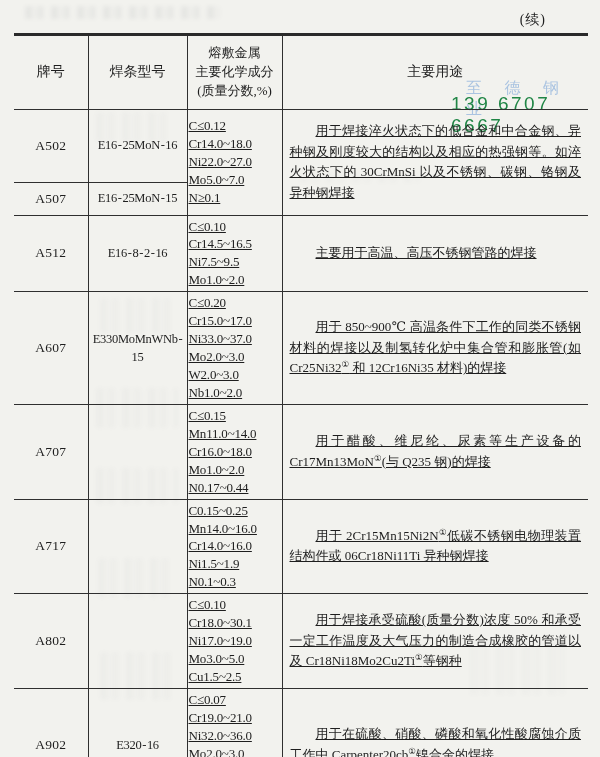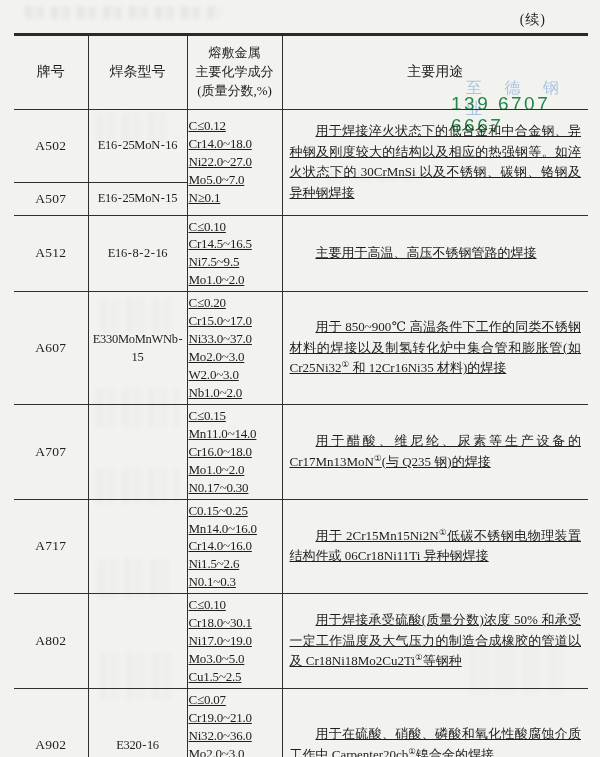--- a/index.html
+++ b/index.html
@@ -149,35 +149,35 @@
       </tr>
 
       <tr style="height:87px">
         <td class="brand">A707</td>
         <td class="model vline"></td>
         <td class="comp vline">
           <div class="cl">C≤0.15</div>
           <div class="cl">Mn11.0~14.0</div>
           <div class="cl">Cr16.0~18.0</div>
           <div class="cl">Mo1.0~2.0</div>
-          <div class="cl">N0.17~0.30</div>
+          <div class="cl">N0.17~0.44</div>
         </td>
         <td class="uses vline">
           <p class="uses-text">用于醋酸、维尼纶、尿素等生产设备的 Cr17Mn13MoN<sup class="fn">①</sup>(与 Q235 钢)的焊接</p>
         </td>
       </tr>
 
       <tr style="height:86px">
         <td class="brand">A717</td>
         <td class="model vline"></td>
         <td class="comp vline">
           <div class="cl">C0.15~0.25</div>
           <div class="cl">Mn14.0~16.0</div>
           <div class="cl">Cr14.0~16.0</div>
-          <div class="cl">Ni1.5~2.6</div>
+          <div class="cl">Ni1.5~1.9</div>
           <div class="cl">N0.1~0.3</div>
         </td>
         <td class="uses vline">
           <p class="uses-text">用于 2Cr15Mn15Ni2N<sup class="fn">①</sup>低碳不锈钢电物理装置结构件或 06Cr18Ni11Ti 异种钢焊接</p>
         </td>
       </tr>
 
       <tr style="height:90px">
         <td class="brand">A802</td>
         <td class="model vline"></td>

